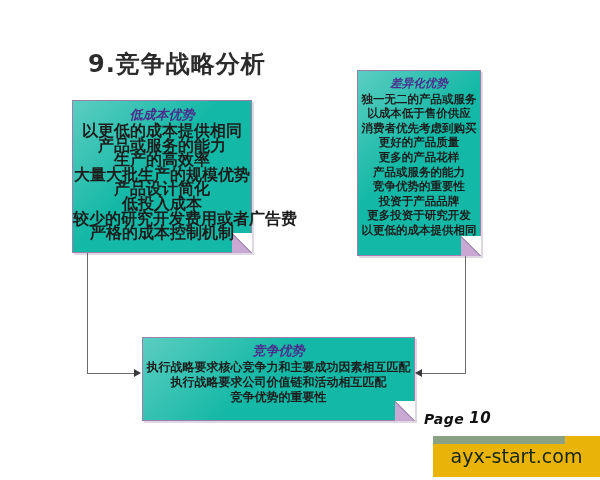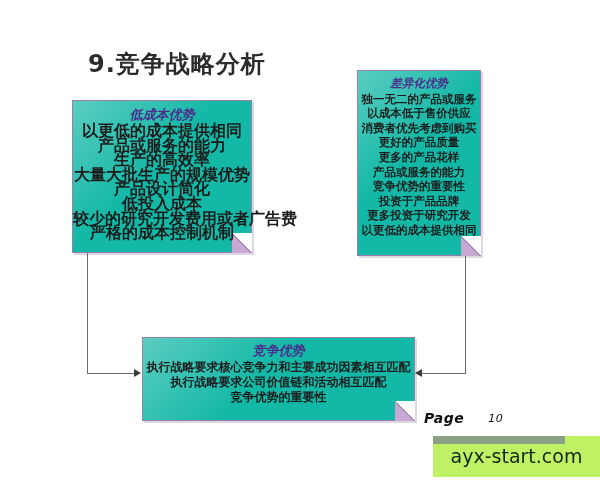--- a/index.html
+++ b/index.html
@@ -138,35 +138,35 @@
     position: absolute;
     left: 424px;
     top: 410px;
     font-style: italic;
     font-weight: 700;
     font-size: 14px;
     color: #111;
     letter-spacing: 0.5px;
   }
   #footer-page .pagenum {
-    font-size: 11px;
+    font-size: 15px;
     font-style: italic;
-    font-weight: 400;
-    margin-left: 24px;
+    font-weight: 700;
+    margin-left: 5px;
     position: relative;
     top: -1px;
   }
 
   #watermark {
     position: absolute;
     left: 433px;
     top: 436px;
     width: 167px;
     height: 41px;
-    background: #bef264;
+    background: #eab308;
   }
   #watermark .wm-strip {
     position: absolute;
     left: 0; top: 0;
     width: 132px;
     height: 8px;
     background: #8aa184;
   }
   #watermark .wm-text {
     position: absolute;

